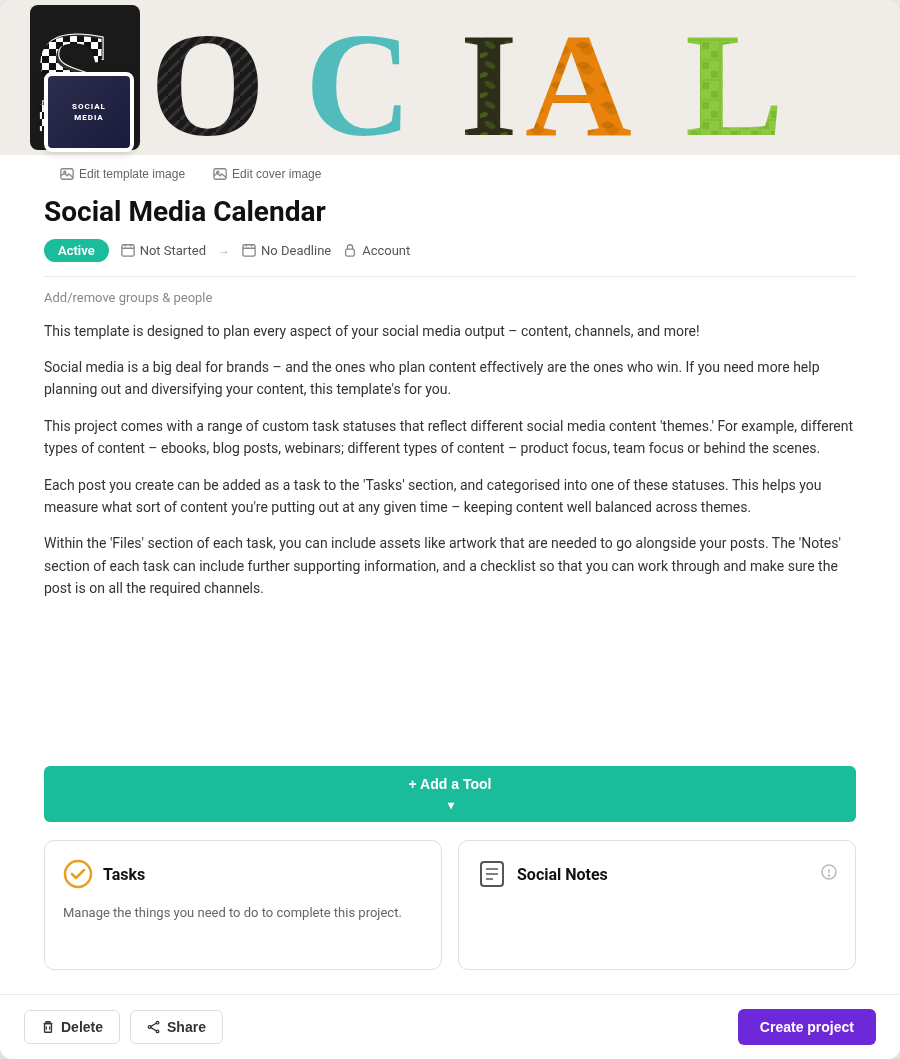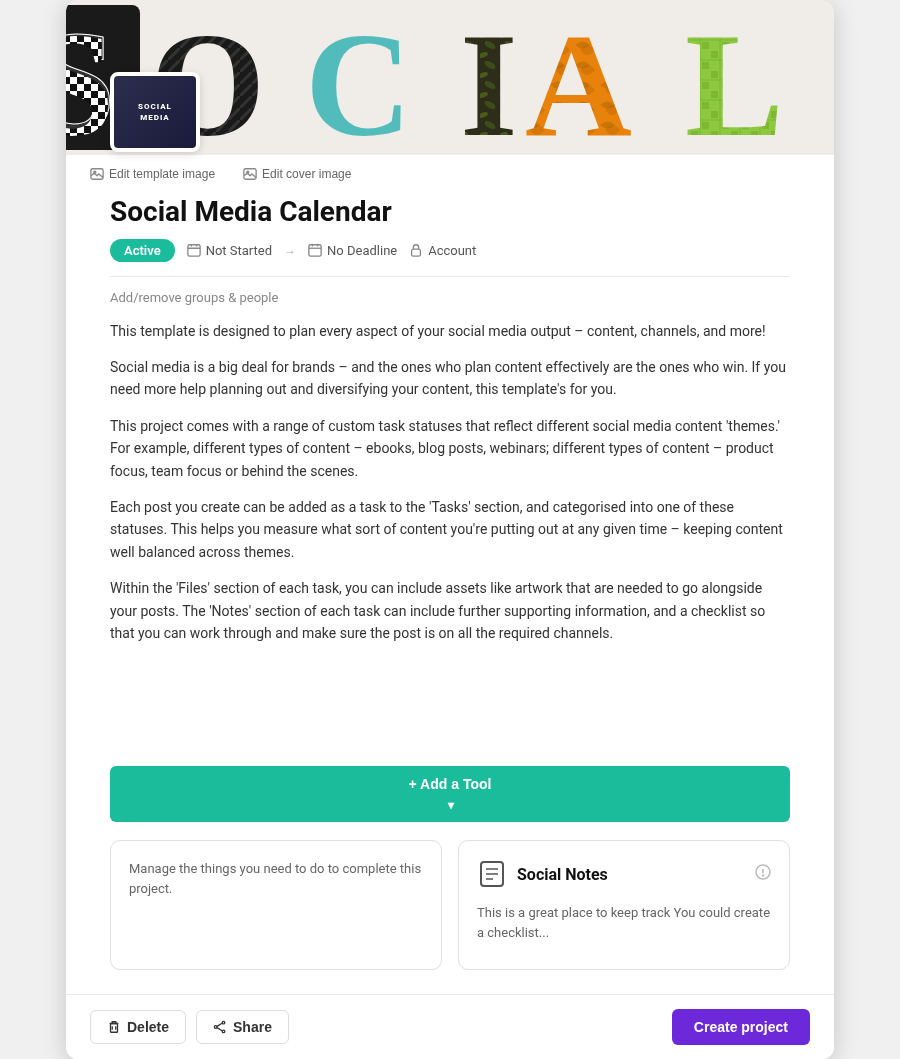--- a/index.html
+++ b/index.html
@@ -5,21 +5,21 @@
     * { box-sizing: border-box; margin: 0; padding: 0; }
     body {
       font-family: -apple-system, BlinkMacSystemFont, 'Segoe UI', Roboto, sans-serif;
       background: #f0f0f0;
       display: flex;
       justify-content: center;
       align-items: flex-start;
       min-height: 1059px;
     }
     .modal-container {
-      width: 768px;
+      width: 900px;
       min-height: 1059px;
       background: #fff;
       border-radius: 12px;
       overflow: hidden;
       box-shadow: 0 4px 24px rgba(0,0,0,0.18);
       display: flex;
       flex-direction: column;
       position: relative;
     }
     
@@ -69,21 +69,21 @@
       font-weight: 800;
       color: #fff;
       letter-spacing: 1px;
       line-height: 1.4;
       text-align: center;
     }
     
     .edit-buttons-row {
       display: flex;
       gap: 20px;
-      padding: 10px 20px 6px;
+      padding: 10px 56px 6px;
       align-items: center;
     }
     .edit-btn {
       display: flex;
       align-items: center;
       gap: 5px;
       font-size: 12px;
       color: #666;
       cursor: pointer;
       background: none;
@@ -425,20 +425,29 @@
   </div>
 
   <button class="add-tool-btn">
     <span>+ Add a Tool</span>
     <span class="chevron-down">▾</span>
   </button>
 
   <div class="tool-cards-row">
 
     <div class="tool-card">
+      <div class="tool-card-header">
+        <div class="tool-card-icon">
+          <svg viewBox="0 0 30 30" width="30" height="30">
+            <circle cx="15" cy="15" r="13" fill="none" stroke="#e8a020" stroke-width="2.5"></circle>
+            <path d="M9 15l4 4 8-8" stroke="#e8a020" stroke-width="2.5" fill="none" stroke-linecap="round" stroke-linejoin="round"></path>
+          </svg>
+        </div>
+        <span class="tool-card-title">Tasks</span>
+      </div>
       <p class="tool-card-desc">Manage the things you need to do to complete this project.</p>
     </div>
 
     <div class="tool-card">
       <div class="tool-card-header">
         <div class="tool-card-icon">
           <svg viewBox="0 0 30 30" width="30" height="30">
             <rect x="4" y="3" width="22" height="24" rx="3" fill="none" stroke="#555" stroke-width="2"></rect>
             <line x1="9" y1="10" x2="21" y2="10" stroke="#555" stroke-width="1.5"></line>
             <line x1="9" y1="15" x2="21" y2="15" stroke="#555" stroke-width="1.5"></line>
@@ -447,21 +456,20 @@
         </div>
         <span class="tool-card-title">Social Notes</span>
         <div class="tool-card-badge">
           <svg viewBox="0 0 16 16" width="16" height="16" fill="none" stroke="#bbb" stroke-width="1.5">
             <path d="M8 1a7 7 0 1 0 0 14A7 7 0 0 0 8 1z"></path>
             <line x1="8" y1="5" x2="8" y2="9"></line>
             <circle cx="8" cy="11.5" r="0.5" fill="#bbb"></circle>
           </svg>
         </div>
       </div>
-      <p class="tool-card-desc">This is a great place to keep track You could create a checklist...</p>
     </div>
   </div>
 
   <div class="bottom-bar">
     <div class="bottom-left">
       <button class="bottom-btn">
         <svg viewBox="0 0 16 16" width="14" height="14" fill="none" stroke="currentColor" stroke-width="1.5">
           <polyline points="3,4 13,4"></polyline>
           <path d="M6 4V2h4v2"></path>
           <rect x="4" y="4" width="8" height="10" rx="1"></rect>

